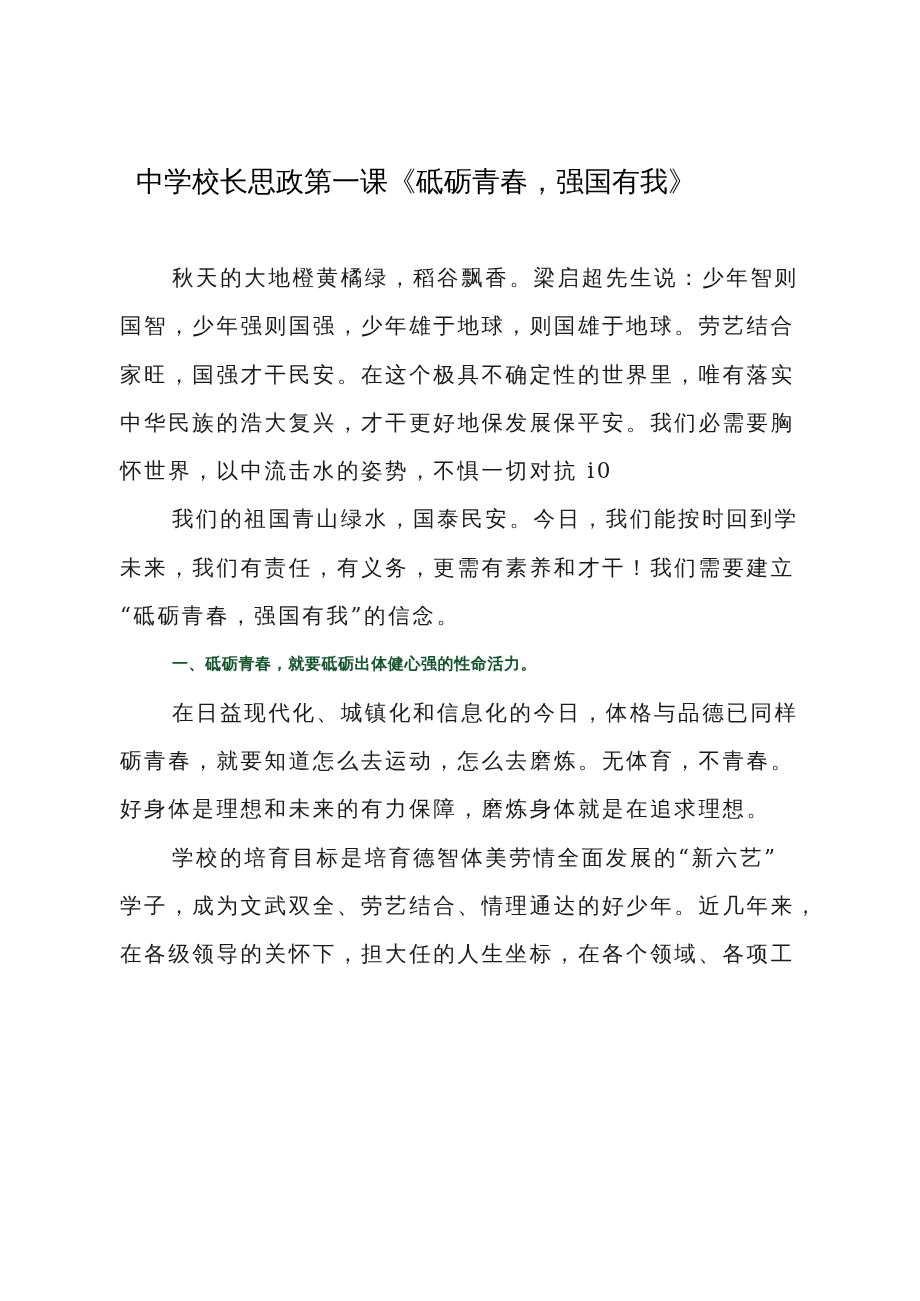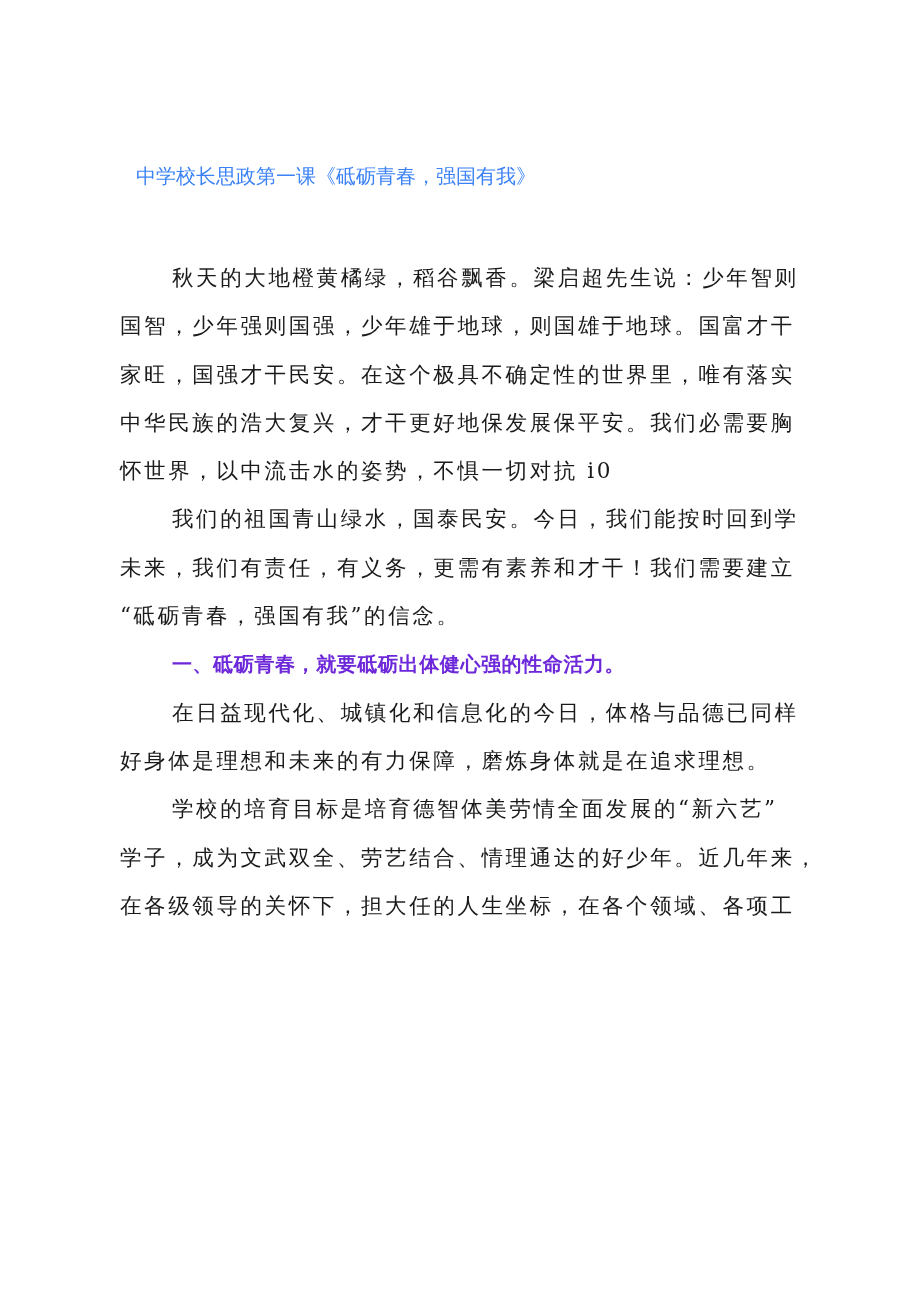--- a/index.html
+++ b/index.html
@@ -18,28 +18,28 @@
       position: absolute;
       left: 0;
       top: 0;
       width: 920px;
       height: 1301px;
       background: #ffffff;
     }
     .title {
       position: absolute;
       left: 136px;
-      top: 156px;
+      top: 162px;
       width: 700px;
       font-family: "DejaVu Sans", "Liberation Sans", sans-serif;
-      font-size: 20px;
+      font-size: 28px;
       line-height: 40px;
       letter-spacing: 0px;
       white-space: nowrap;
-      color: #3b82f6;
+      color: #000000;
       font-weight: normal;
     }
     .body {
       position: absolute;
       left: 120px;
       top: 258px;
       width: 660px;
     }
     .line {
       font-family: "DejaVu Serif", "Liberation Serif", serif;
@@ -48,51 +48,52 @@
       line-height: 40px;
       white-space: nowrap;
       letter-spacing: 2.6px;
       color: #1a1a1a;
     }
     .line.indent {
       padding-left: 52px;
     }
     .heading {
       font-family: "DejaVu Sans", "Liberation Sans", sans-serif;
-      font-size: 20px;
+      font-size: 16px;
       height: 48.3px;
       line-height: 40px;
       white-space: nowrap;
       padding-left: 52px;
       letter-spacing: 0.6px;
-      color: #6d28d9;
+      color: #14532d;
       font-weight: bold;
     }
   </style>
 </head>
 <body>
 
 <div class="page">
   <div class="title">中学校长思政第一课《砥砺青春，强国有我》</div>
 
   <div class="body">
 
     <div class="line indent">秋天的大地橙黄橘绿，稻谷飘香。梁启超先生说：少年智则</div>
-    <div class="line">国智，少年强则国强，少年雄于地球，则国雄于地球。国富才干</div>
+    <div class="line">国智，少年强则国强，少年雄于地球，则国雄于地球。劳艺结合</div>
     <div class="line">家旺，国强才干民安。在这个极具不确定性的世界里，唯有落实</div>
     <div class="line">中华民族的浩大复兴，才干更好地保发展保平安。我们必需要胸</div>
     <div class="line">怀世界，以中流击水的姿势，不惧一切对抗 i0</div>
 
     <div class="line indent">我们的祖国青山绿水，国泰民安。今日，我们能按时回到学</div>
     <div class="line">未来，我们有责任，有义务，更需有素养和才干！我们需要建立</div>
     <div class="line">“砥砺青春，强国有我”的信念。</div>
 
     <div class="heading">一、砥砺青春，就要砥砺出体健心强的性命活力。</div>
 
     <div class="line indent">在日益现代化、城镇化和信息化的今日，体格与品德已同样</div>
+    <div class="line">砺青春，就要知道怎么去运动，怎么去磨炼。无体育，不青春。</div>
     <div class="line">好身体是理想和未来的有力保障，磨炼身体就是在追求理想。</div>
 
 
     <div class="line indent">学校的培育目标是培育德智体美劳情全面发展的“新六艺”</div>
     <div class="line">学子，成为文武双全、劳艺结合、情理通达的好少年。近几年来，</div>
     <div class="line">在各级领导的关怀下，担大任的人生坐标，在各个领域、各项工</div>
   </div>
 </div>
 
 </body></html>

